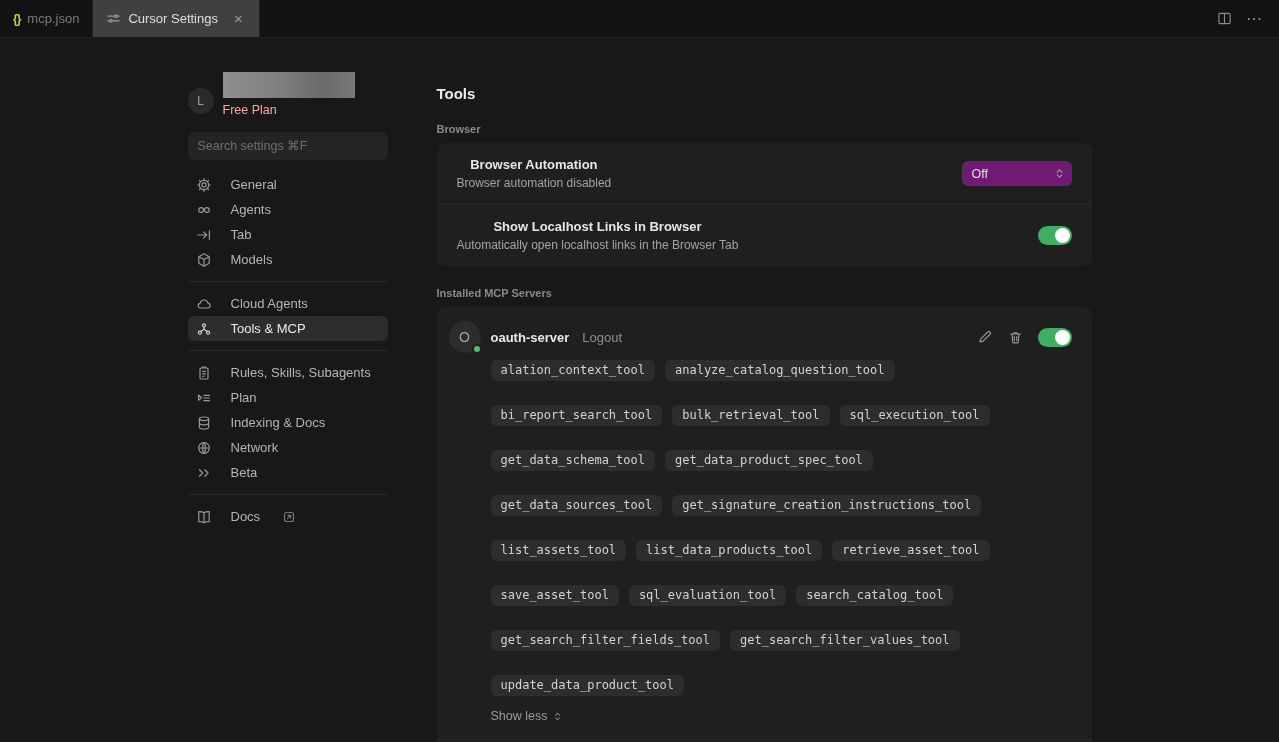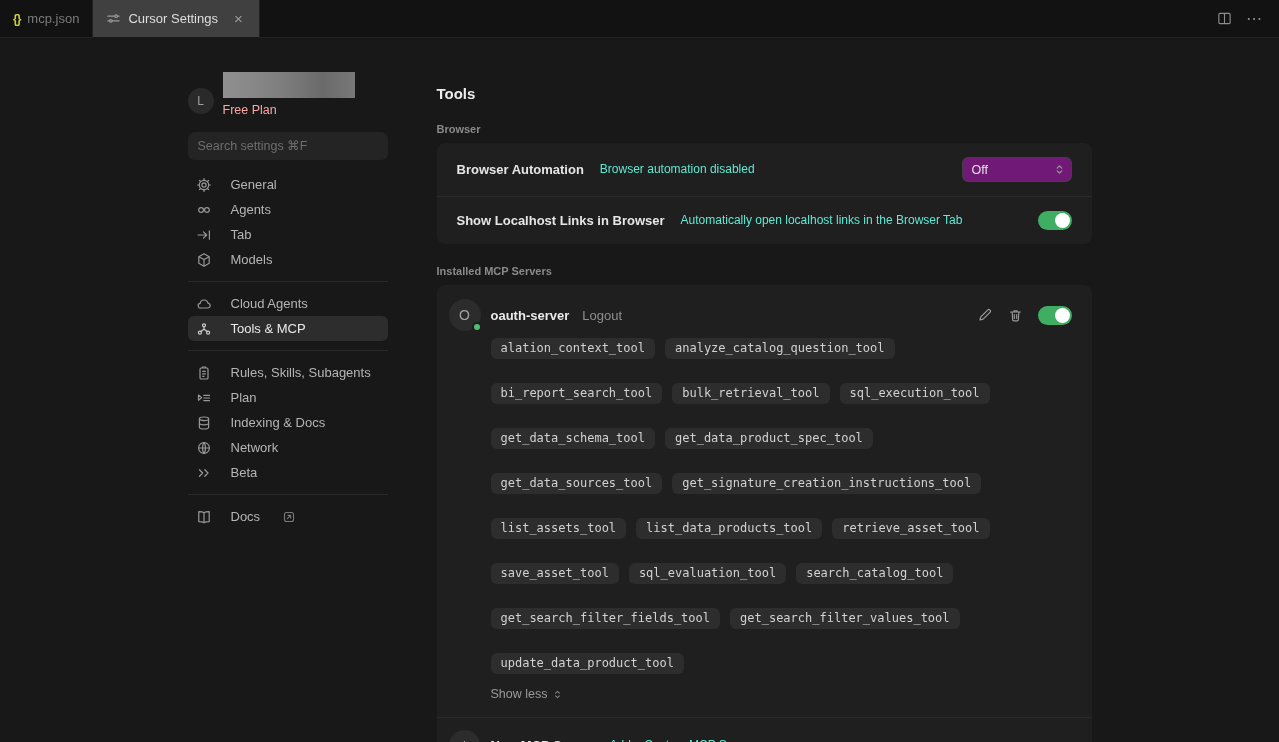--- a/index.html
+++ b/index.html
@@ -46,23 +46,23 @@
   .nav-item.selected { background:#2d2d2d; color:#e9e9e9; }
   .nav-item.selected .ic { color:#d0d0d0; }
   .nav-div { border-top:1px solid #282828; margin:9px 0; }
   .ext-ic { color:#7a7a7a; margin-left:4px; }
 
   
   .page-title { font-size:15px; font-weight:700; color:#ececec; }
   .section-label { font-size:11px; font-weight:600; color:#8a8a8a; margin-top:21px; margin-bottom:8px; }
   .card { background:#1f1f1f; border-radius:8px; }
   .row { display:flex; align-items:center; padding:14px 20px; }
-  .row-texts { display:flex; flex-direction:row; gap:16px;text-align:center; }
+  .row-texts { display:flex; flex-direction:column; gap:4px;text-align:center; }
   .row-title { font-size:13px; font-weight:700; color:#e6e6e6; }
-  .row-sub { font-size:12px; color:#5eead4; }
+  .row-sub { font-size:12px; color:#a3a3a3; }
   .card-div { height:1px; background:#2a2a2a; }
   .spacer { flex:1; }
 
   .select { width:110px; height:25px; display:flex; align-items:center; justify-content:space-between;
             border:1px solid #414141; border-radius:6px; padding:0 5px 0 9px; font-size:12.5px; color:#e2e2e2;
             background:#701a75; cursor:pointer; }
   .select .ic { color:#9a9a9a; }
 
   .toggle { width:34px; height:19px; border-radius:10px; background:#3fae63; position:relative; cursor:pointer; flex:0 0 auto; }
   .toggle .knob { position:absolute; top:2px; right:2px; width:15px; height:15px; border-radius:50%; background:#fff; }

